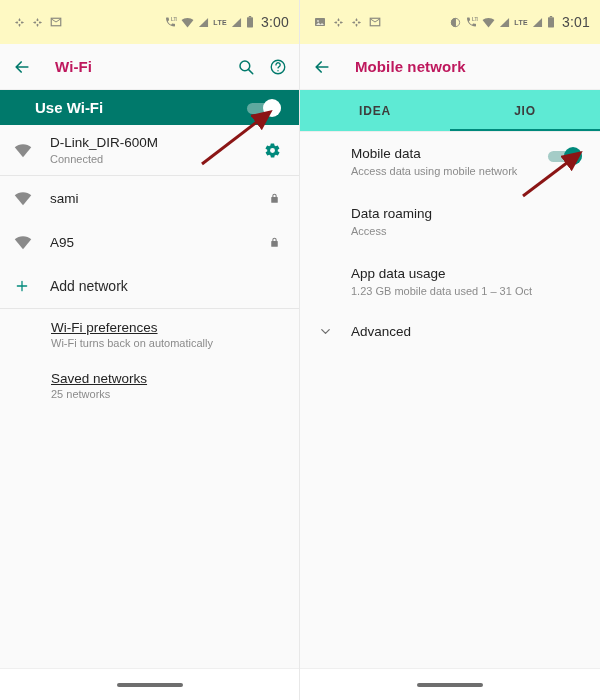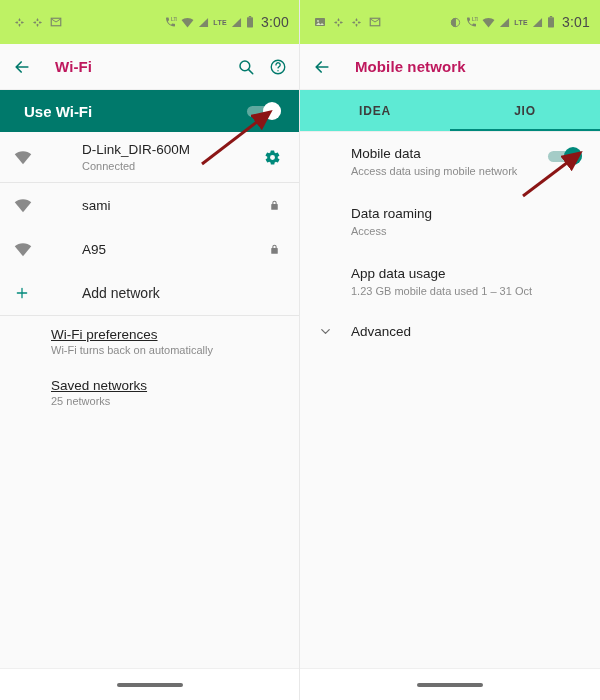--- a/index.html
+++ b/index.html
@@ -8,21 +8,21 @@
     font-family: "Liberation Sans", sans-serif;
     background: #ffffff;
     overflow: hidden;
   }
   .screen { position: relative; width: 600px; height: 700px; display: flex; }
   .panel { position: relative; width: 300px; height: 700px; background: #fafafa; overflow: hidden; }
   .panel.left { border-right: 1px solid #e8e8e8; }
 
   
   .statusbar {
-    height: 44px; background: #bef264;
+    height: 44px; background: #fef9c3;
     display: flex; align-items: center;
     padding: 0 10px 0 14px;
     font-size: 12px; color: #5a5a5a;
   }
   .sb-left { display: flex; align-items: center; gap: 7px; flex: 0 0 auto; }
   .sb-spacer { flex: 1 1 auto; }
   .sb-right { display: flex; align-items: center; gap: 4px; }
   .sb-icon { display: inline-flex; align-items: center; justify-content: center; opacity: .78; }
   .sb-time { font-size: 14px; color: #4a4a4a; margin-left: 3px; letter-spacing: .2px; }
   .lte-mini { font-size: 7px; font-weight: bold; color: #666; letter-spacing: .3px; }
@@ -33,38 +33,38 @@
     display: flex; align-items: center; padding: 0 12px;
     border-bottom: 1px solid #efefef;
   }
   .tb-back { width: 30px; display: flex; align-items: center; color: #00796b; cursor: pointer; }
   .tb-title { font-size: 15px; color: #be185d; font-weight: bold; margin-left: 13px; letter-spacing: .1px; }
   .tb-actions { margin-left: auto; display: flex; align-items: center; gap: 14px; }
   .tb-icon { color: #00796b; display: flex; align-items: center; cursor: pointer; }
 
   
   .master {
-    height: 42px; background: #00796b;
+    height: 35px; background: #00796b;
     display: flex; align-items: center;
-    padding: 0 18px 0 24px;
+    padding: 0 18px 0 35px;
   }
   .master-label { color: #ffffff; font-size: 15px; font-weight: bold; }
   .switch { margin-left: auto; position: relative; width: 34px; height: 14px; cursor: pointer; }
   .sw-track { position: absolute; top: 2px; left: 0; width: 34px; height: 11px; border-radius: 6px; }
   .sw-knob { position: absolute; top: -2px; border-radius: 50%; width: 18px; height: 18px; }
   .switch.on-white .sw-track { background: #5fa99f; }
   .switch.on-white .sw-knob { background: #ffffff; right: 0; }
   .switch.on-teal .sw-track { background: #a5ccc7; }
   .switch.on-teal .sw-knob { background: #00897b; right: 0; }
 
   
   .row {
     display: flex; align-items: center;
     padding: 0 18px 0 14px;
-    min-height: 44px; cursor: pointer; gap: 32px;
+    min-height: 44px; cursor: pointer;
   }
   .row-ico { width: 36px; flex: 0 0 36px; display: flex; align-items: center; color: #8a8a8a; }
   .row-body { flex: 1 1 auto; display: flex; flex-direction: column; justify-content: center; }
   .row-title { font-size: 13.5px; color: #232323; line-height: 17px; }
   .row-sub { font-size: 11px; color: #8b8b8b; line-height: 15px; margin-top: 1px; }
   .row-end { margin-left: auto; display: flex; align-items: center; }
   .divider { height: 1px; background: #e6e6e6; margin: 0; }
   .addnet { color: #2a2a2a; font-size: 14px; }
   .gear { color: #00897b; display: flex; }
   .lock { color: #7d7d7d; display: flex; }

